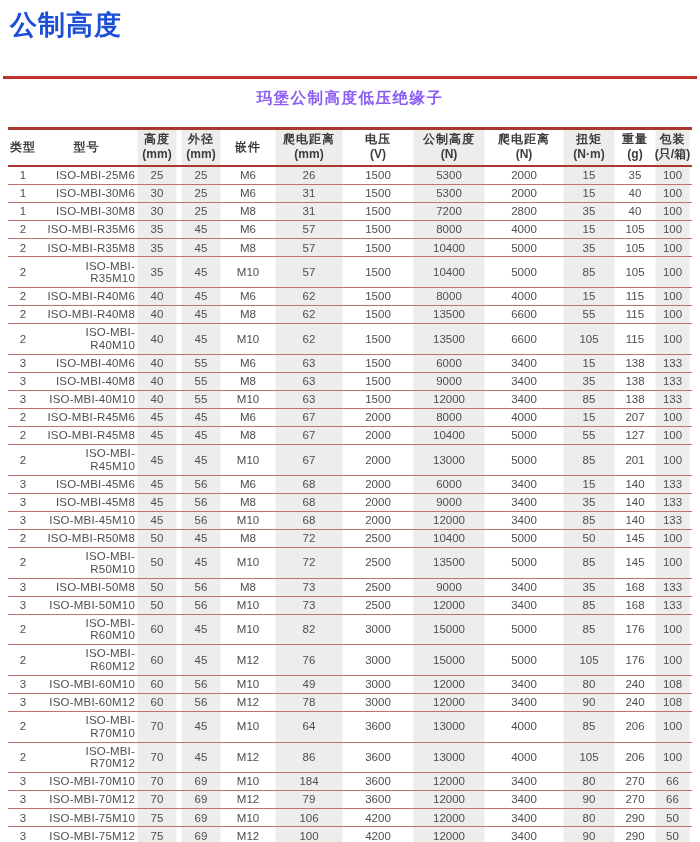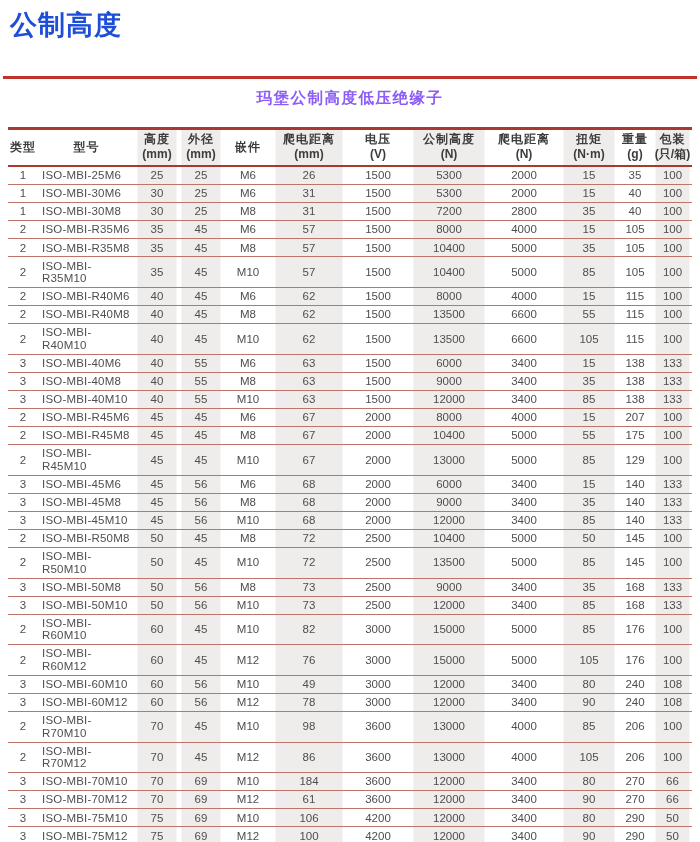--- a/index.html
+++ b/index.html
@@ -37,21 +37,21 @@
     padding:2px 0 3px;line-height:15px;vertical-align:middle;
     letter-spacing:1px;
   }
   thead th .unit{display:block;letter-spacing:0;}
   tbody td{
     font-size:11.5px;color:#4E4E4E;text-align:center;
     padding:2.2px 0 2.4px;line-height:12.5px;
     border-top:1.5px solid #C0736B;
   }
   tbody tr:last-child td{border-bottom:2px solid #A93831;}
-  td.model{text-align:left;padding-left:4px;letter-spacing:0.2px;}
+  td.model{text-align:right;padding-left:4px;letter-spacing:0.2px;}
   .shade{
     background:#EFEDEC;
     box-shadow:inset 2.5px 0 0 #ffffff, inset -2.5px 0 0 #ffffff;
   }
 </style>
 </head>
 <body>
 
 <div>
   <h1 class="page-title">公制高度</h1>
@@ -276,35 +276,35 @@
           <td>2</td>
           <td class="model">ISO-MBI-R45M8</td>
           <td class="shade">45</td>
           <td class="shade">45</td>
           <td>M8</td>
           <td class="shade">67</td>
           <td>2000</td>
           <td class="shade">10400</td>
           <td>5000</td>
           <td class="shade">55</td>
-          <td>175</td>
+          <td>127</td>
           <td class="shade">100</td>
         </tr>
         <tr>
           <td>2</td>
           <td class="model">ISO-MBI-R45M10</td>
           <td class="shade">45</td>
           <td class="shade">45</td>
           <td>M10</td>
           <td class="shade">67</td>
           <td>2000</td>
           <td class="shade">13000</td>
           <td>5000</td>
           <td class="shade">85</td>
-          <td>129</td>
+          <td>201</td>
           <td class="shade">100</td>
         </tr>
         <tr>
           <td>3</td>
           <td class="model">ISO-MBI-45M6</td>
           <td class="shade">45</td>
           <td class="shade">56</td>
           <td>M6</td>
           <td class="shade">68</td>
           <td>2000</td>
@@ -453,21 +453,21 @@
           <td class="shade">90</td>
           <td>240</td>
           <td class="shade">108</td>
         </tr>
         <tr>
           <td>2</td>
           <td class="model">ISO-MBI-R70M10</td>
           <td class="shade">70</td>
           <td class="shade">45</td>
           <td>M10</td>
-          <td class="shade">98</td>
+          <td class="shade">64</td>
           <td>3600</td>
           <td class="shade">13000</td>
           <td>4000</td>
           <td class="shade">85</td>
           <td>206</td>
           <td class="shade">100</td>
         </tr>
         <tr>
           <td>2</td>
           <td class="model">ISO-MBI-R70M12</td>
@@ -495,21 +495,21 @@
           <td class="shade">80</td>
           <td>270</td>
           <td class="shade">66</td>
         </tr>
         <tr>
           <td>3</td>
           <td class="model">ISO-MBI-70M12</td>
           <td class="shade">70</td>
           <td class="shade">69</td>
           <td>M12</td>
-          <td class="shade">61</td>
+          <td class="shade">79</td>
           <td>3600</td>
           <td class="shade">12000</td>
           <td>3400</td>
           <td class="shade">90</td>
           <td>270</td>
           <td class="shade">66</td>
         </tr>
         <tr>
           <td>3</td>
           <td class="model">ISO-MBI-75M10</td>

